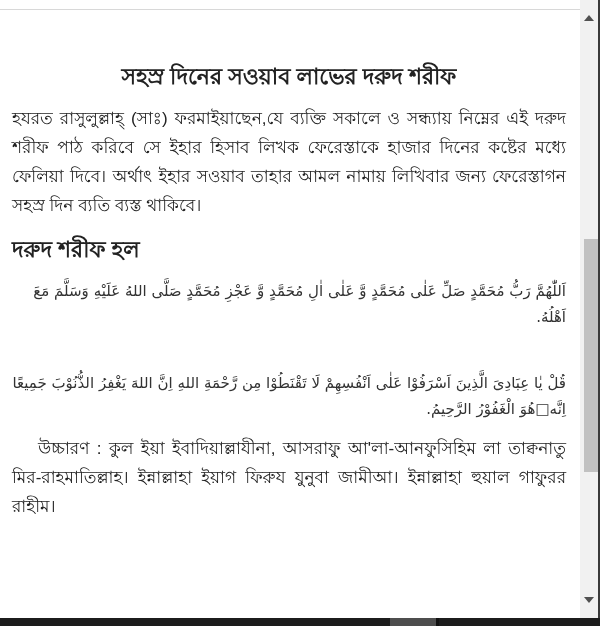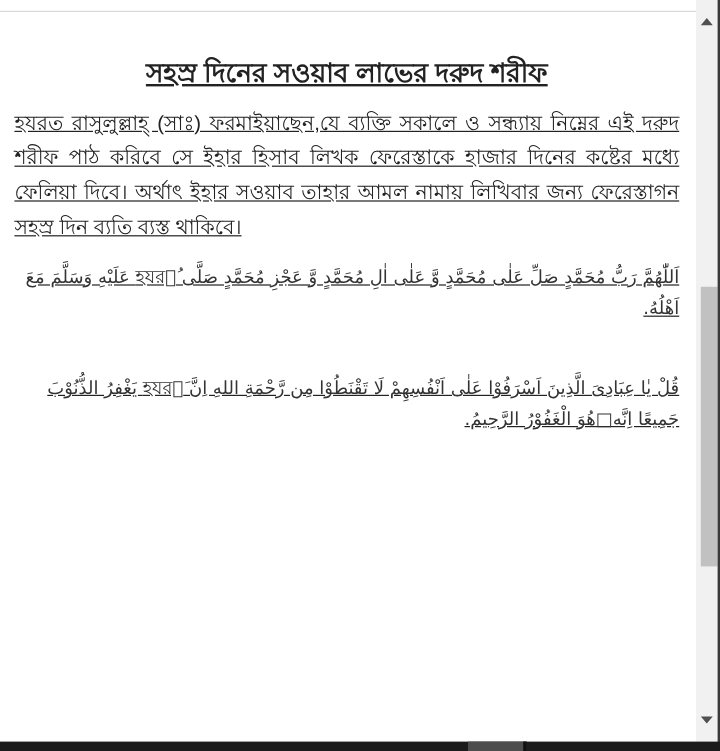--- a/index.html
+++ b/index.html
@@ -8,24 +8,23 @@
     position:relative;overflow:hidden;
     background:#ffffff;
     font-family:"Liberation Sans","DejaVu Sans",sans-serif;
     color:#222222;
   }
   
   .content{
     position:absolute;left:0;top:9px;width:580px;height:608px;
     border-top:1px solid #d8d8d8;
     box-sizing:border-box;
-    padding:0 14px 0 12px;
+    padding:16px 14px 0 12px;
     overflow:hidden;
     background:#ffffff;
-    text-decoration:underline;
   }
   h1.center-title{
     font-size:22px;font-weight:bold;text-align:center;
     color:#222;margin:36px 0 0 0;line-height:30px;
   }
   h2.left-title{
     font-size:22px;font-weight:bold;text-align:left;
     color:#222;margin:16px 0 0 0;line-height:28px;
   }
   p.body-text{
@@ -80,29 +79,31 @@
 </style>
 </head>
 <body>
 
 <div class="content">
 
   <h1 class="center-title">সহস্র দিনের সওয়াব লাভের দরুদ শরীফ</h1>
 
   <p class="body-text">হযরত রাসুলুল্লাহ্ (সাঃ) ফরমাইয়াছেন,যে ব্যক্তি সকালে ও সন্ধ্যায় নিম্নের এই দরুদ শরীফ পাঠ করিবে সে ইহার হিসাব লিখক ফেরেস্তাকে হাজার দিনের কষ্টের মধ্যে ফেলিয়া দিবে। অর্থাৎ ইহার সওয়াব তাহার আমল নামায় লিখিবার জন্য ফেরেস্তাগন সহস্র দিন ব্যতি ব্যস্ত থাকিবে।</p>
 
+  <h2 class="left-title">দরুদ শরীফ হল</h2>
 
-  <p class="arabic-line">اَللّٰهُمَّ رَبُّ مُحَمَّدٍ صَلِّ عَلٰى مُحَمَّدٍ وَّ عَلٰى اٰلِ مُحَمَّدٍ وَّ عَجْزِ مُحَمَّدٍ صَلَّى হযরতُ عَلَيْهِ وَسَلَّمَ مَعَ اَهْلُهُ.</p>
+  <p class="arabic-line">اَللّٰهُمَّ رَبُّ مُحَمَّدٍ صَلِّ عَلٰى مُحَمَّدٍ وَّ عَلٰى اٰلِ مُحَمَّدٍ وَّ عَجْزِ مُحَمَّدٍ صَلَّى اللهُ عَلَيْهِ وَسَلَّمَ مَعَ اَهْلُهُ.</p>
 
 
   <div class="spacer-lg"></div>
 
 
-  <p class="arabic-line">قُلْ يٰا عِبَادِىَ الَّذِينَ اَسْرَفُوْا عَلٰى اَنْفُسِهِمْ لَا تَقْنَطُوْا مِن رَّحْمَةِ اللهِ اِنَّ হযরতَ يَغْفِرُ الذُّنُوْبَ جَمِيعًا اِنَّه□هُوَ الْغَفُوْرُ الرَّحِيمُ.</p>
+  <p class="arabic-line">قُلْ يٰا عِبَادِىَ الَّذِينَ اَسْرَفُوْا عَلٰى اَنْفُسِهِمْ لَا تَقْنَطُوْا مِن رَّحْمَةِ اللهِ اِنَّ اللهَ يَغْفِرُ الذُّنُوْبَ جَمِيعًا اِنَّه□هُوَ الْغَفُوْرُ الرَّحِيمُ.</p>
 
+  <p class="body-text indented">উচ্চারণ : কুল ইয়া ইবাদিয়াল্লাযীনা, আসরাফু আ'লা-আনফুসিহিম লা তাক্বনাতু মির-রাহমাতিল্লাহ। ইন্নাল্লাহা ইয়াগ ফিরুয যুনুবা জামীআ। ইন্নাল্লাহা হুয়াল গাফুরর রাহীম।</p>
 
 </div>
 
 <div class="scrollbar">
   <button class="scroll-btn up">
     <span class="tri-up"></span>
   </button>
   <div class="scroll-thumb"></div>
   <button class="scroll-btn down">
     <span class="tri-down"></span>

